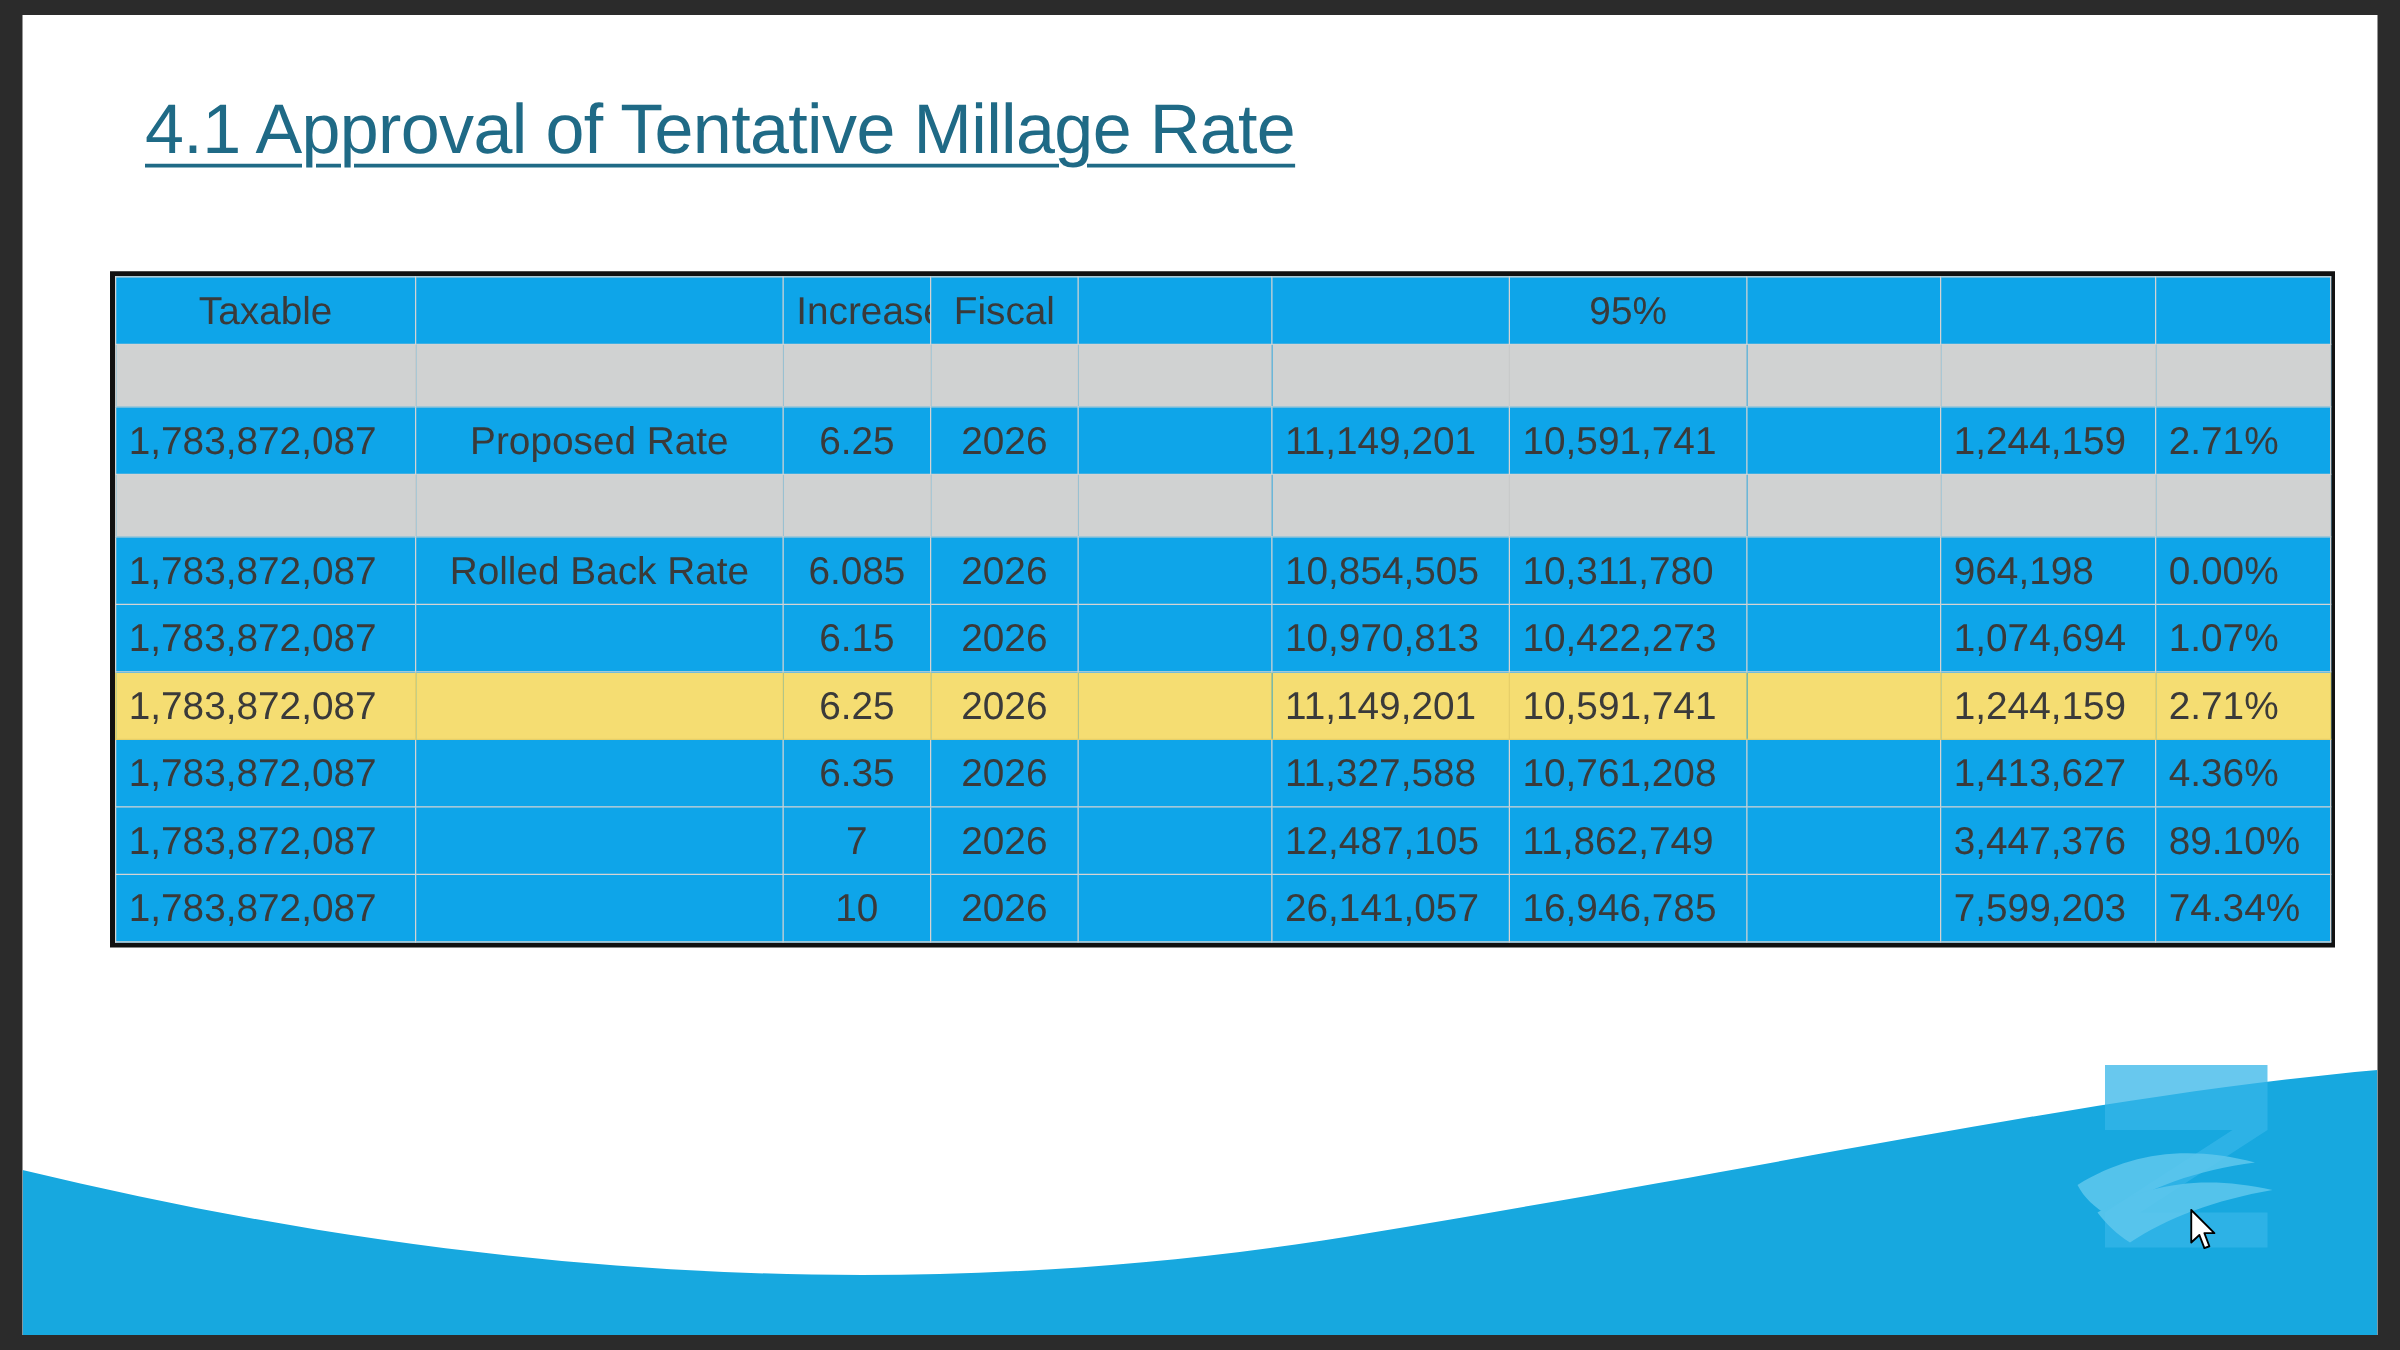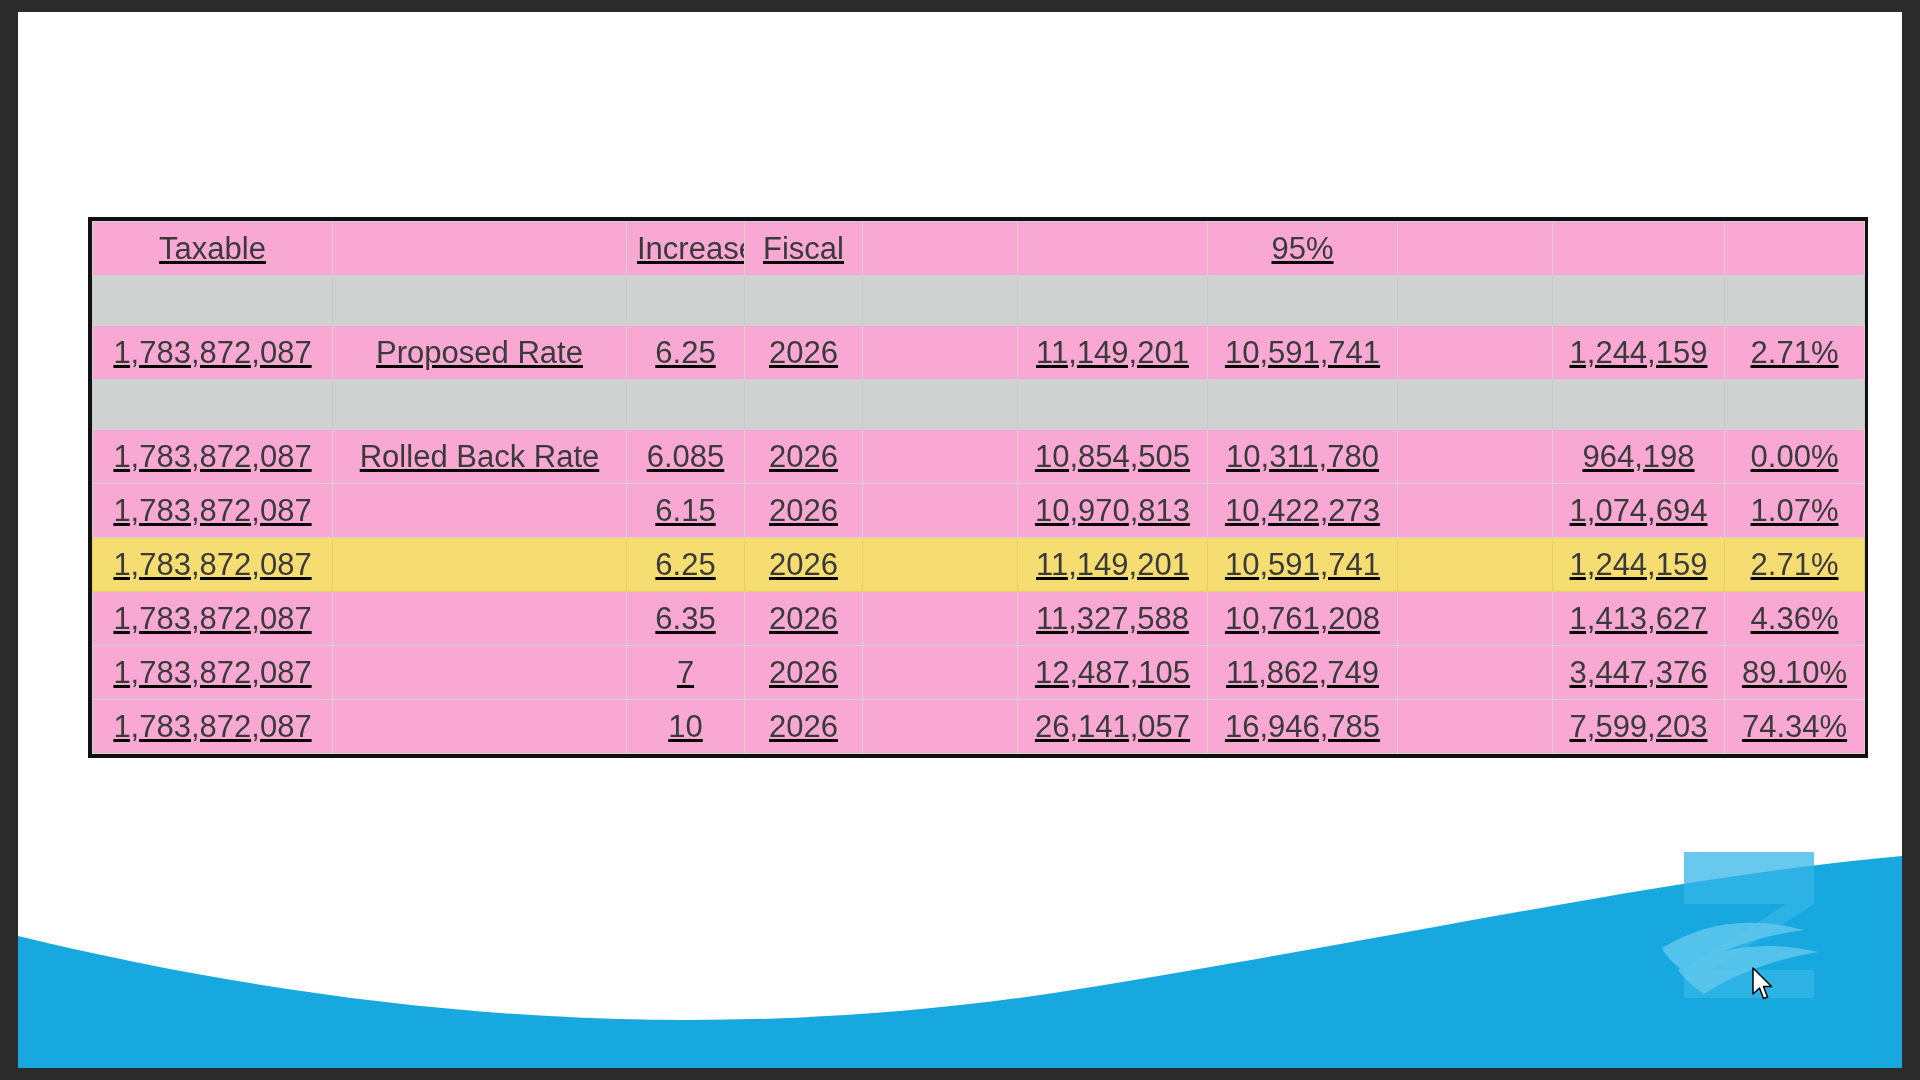--- a/index.html
+++ b/index.html
@@ -46,22 +46,21 @@
     position: absolute;
     left: 70px; top: 205px;
     width: 1780px;
     border: 4px solid #111111;
     background: #ffffff;
   }
   table.millage {
     border-collapse: collapse;
     width: 100%;
     table-layout: fixed;
-    background: #f9a8d4;
-    text-decoration: underline;
+    background: #0ea5e9;
   }
   table.millage td {
     border: 1px solid #d3d3d3;
     height: 54px;
     font-size: 31px;
     color: #3a3a3a;
     padding: 0 10px;
     white-space: nowrap;
     overflow: hidden;
   }
@@ -70,21 +69,21 @@
   col.c1 { width: 294px; }
   col.c2 { width: 118px; }
   col.c3 { width: 118px; }
   col.c4 { width: 155px; }
   col.c5 { width: 190px; }
   col.c6 { width: 190px; }
   col.c7 { width: 155px; }
   col.c8 { width: 172px; }
   col.c9 { width: 140px; }
 
-  td.num   { text-align: center; }
+  td.num   { text-align: left; }
   td.ctr   { text-align: center; }
   td.blank { }
 
   tr.spacer td {
     background: #d0d2d2;
     height: 50px;
     border-color: #d0d2d2;
     border-left-color: #c8caca;
     border-right-color: #c8caca;
   }
@@ -113,20 +112,23 @@
     width: 24px; height: 36px;
     pointer-events: none;
   }
 </style>
 </head>
 <body>
 
 <div id="screen">
   <div id="slide">
 
+    <div id="title-wrap">
+      <div id="slide-title">4.1 Approval of Tentative Millage Rate</div>
+    </div>
 
     <div id="table-frame">
       <table class="millage">
         <colgroup>
           <col class="c0">
             <col class="c1">
             <col class="c2">
             <col class="c3">
             <col class="c4">
           <col class="c5">

